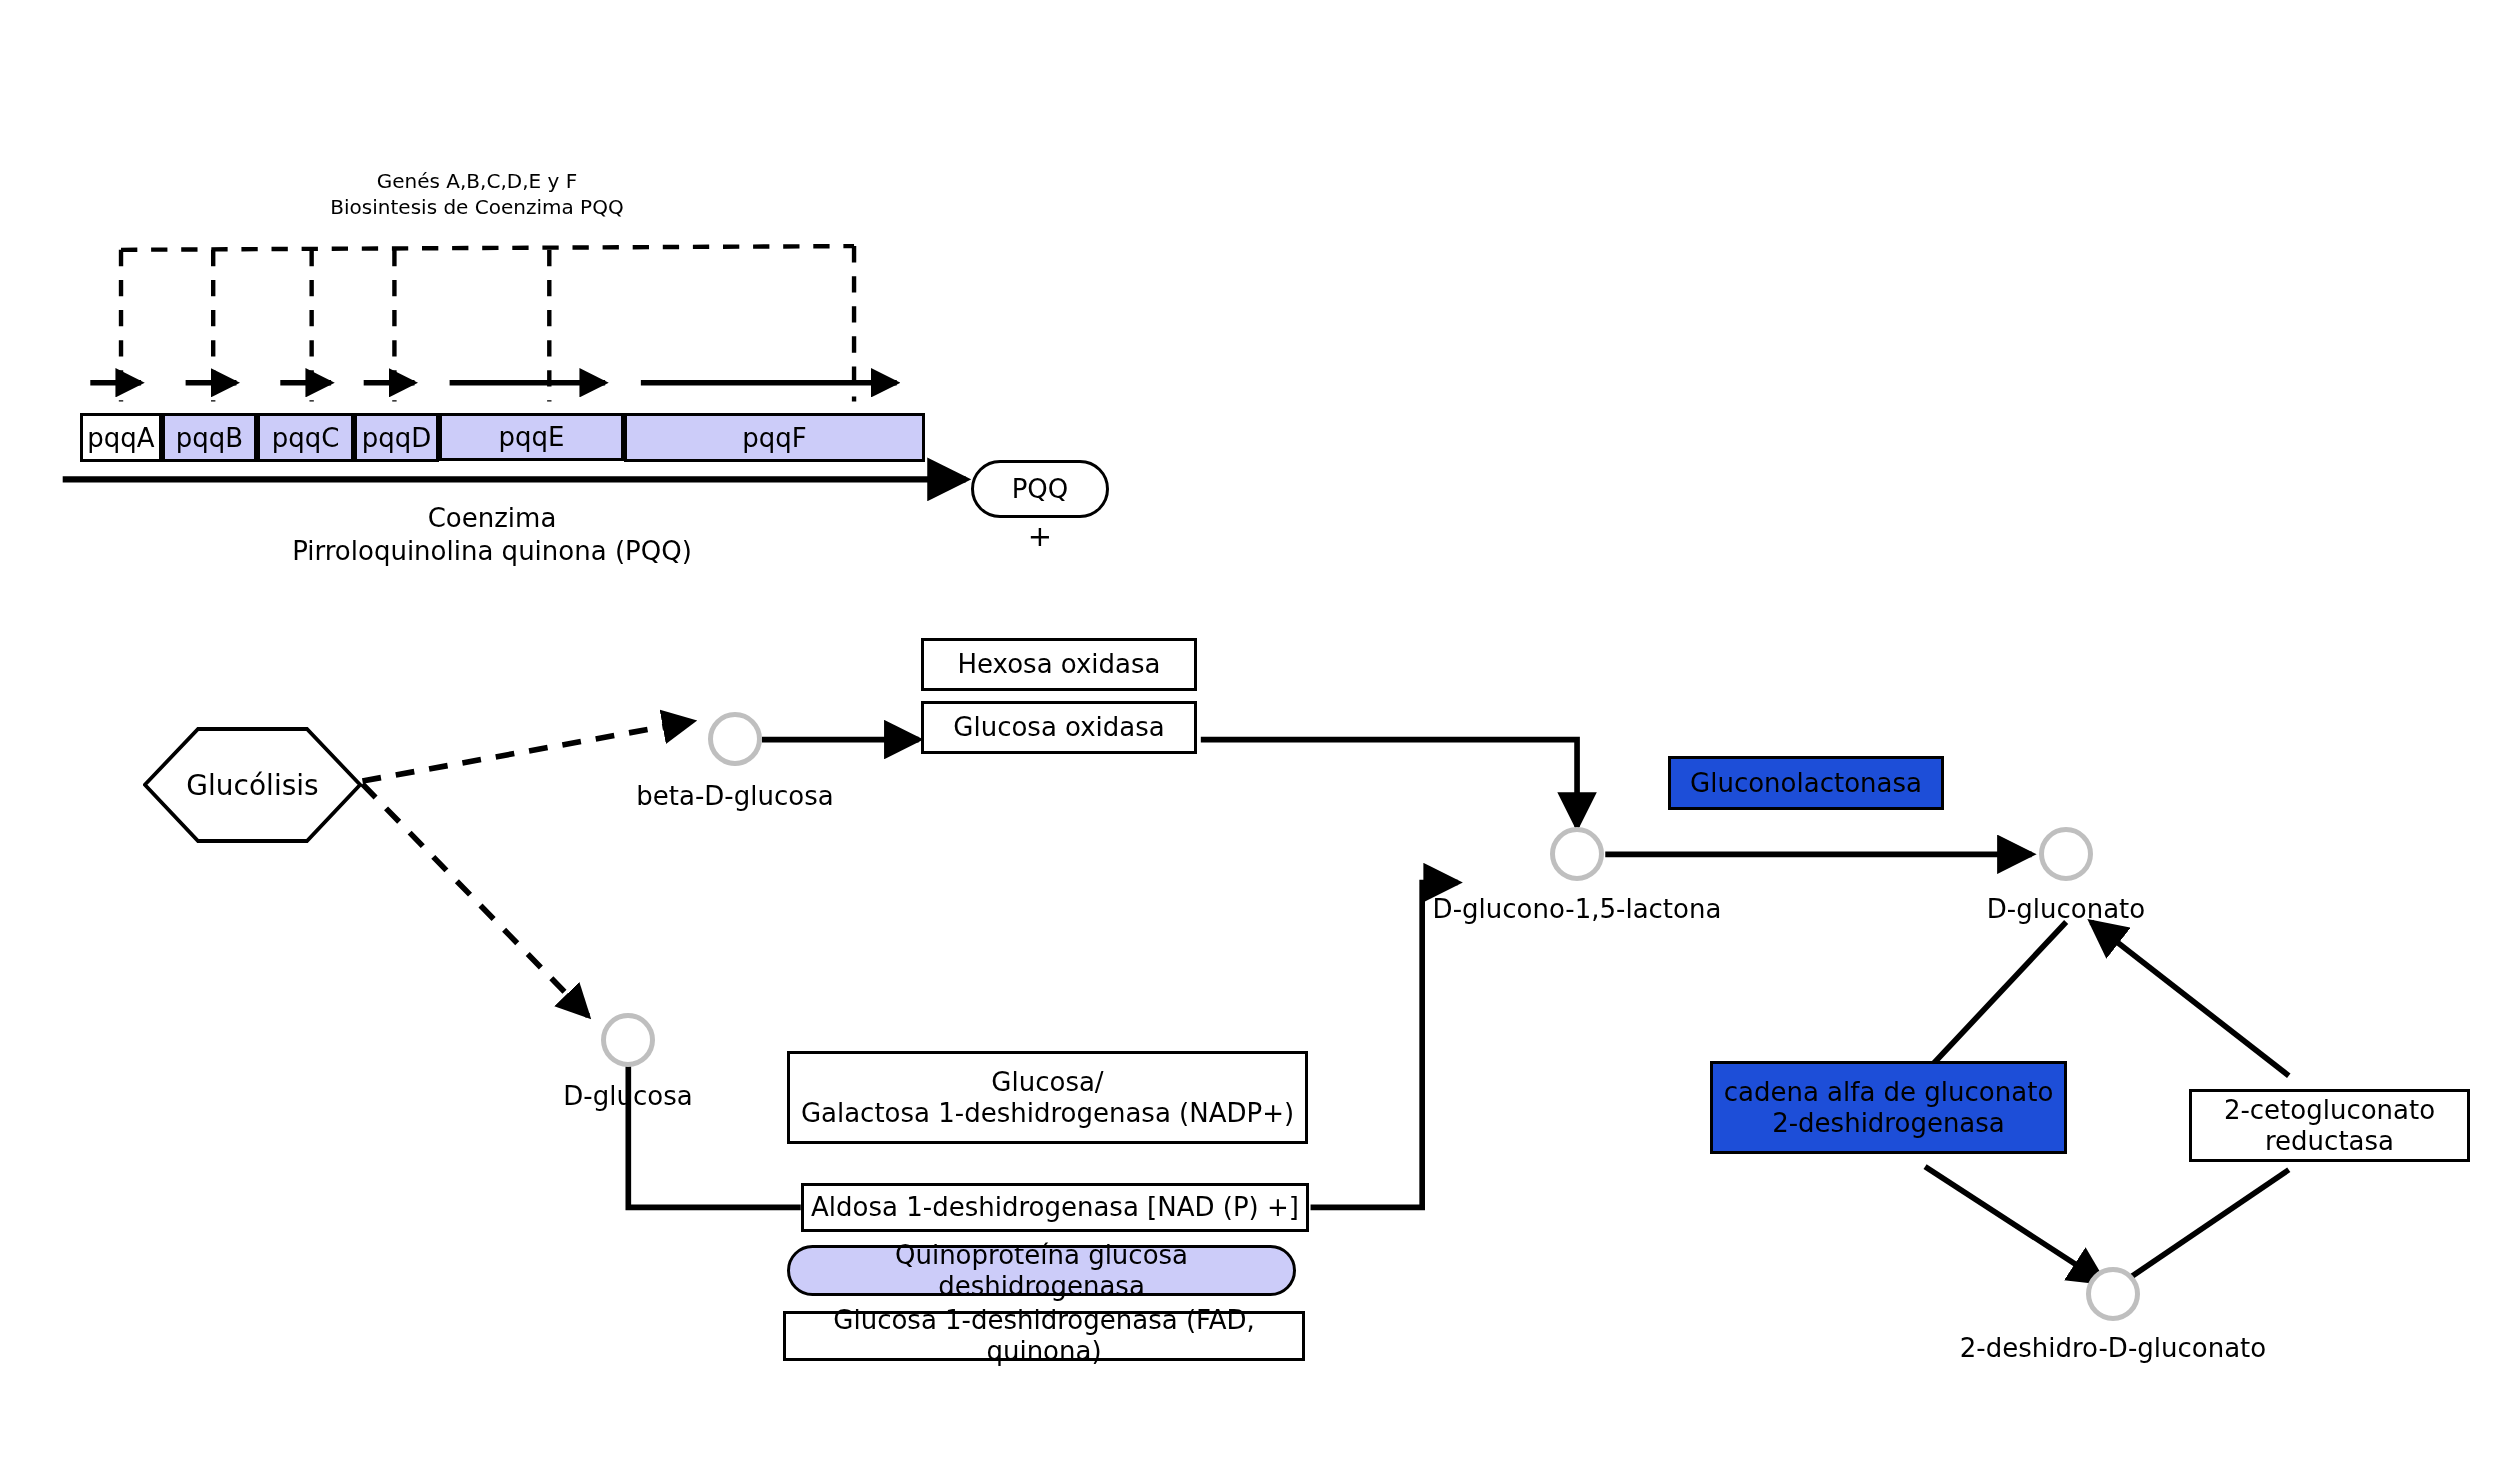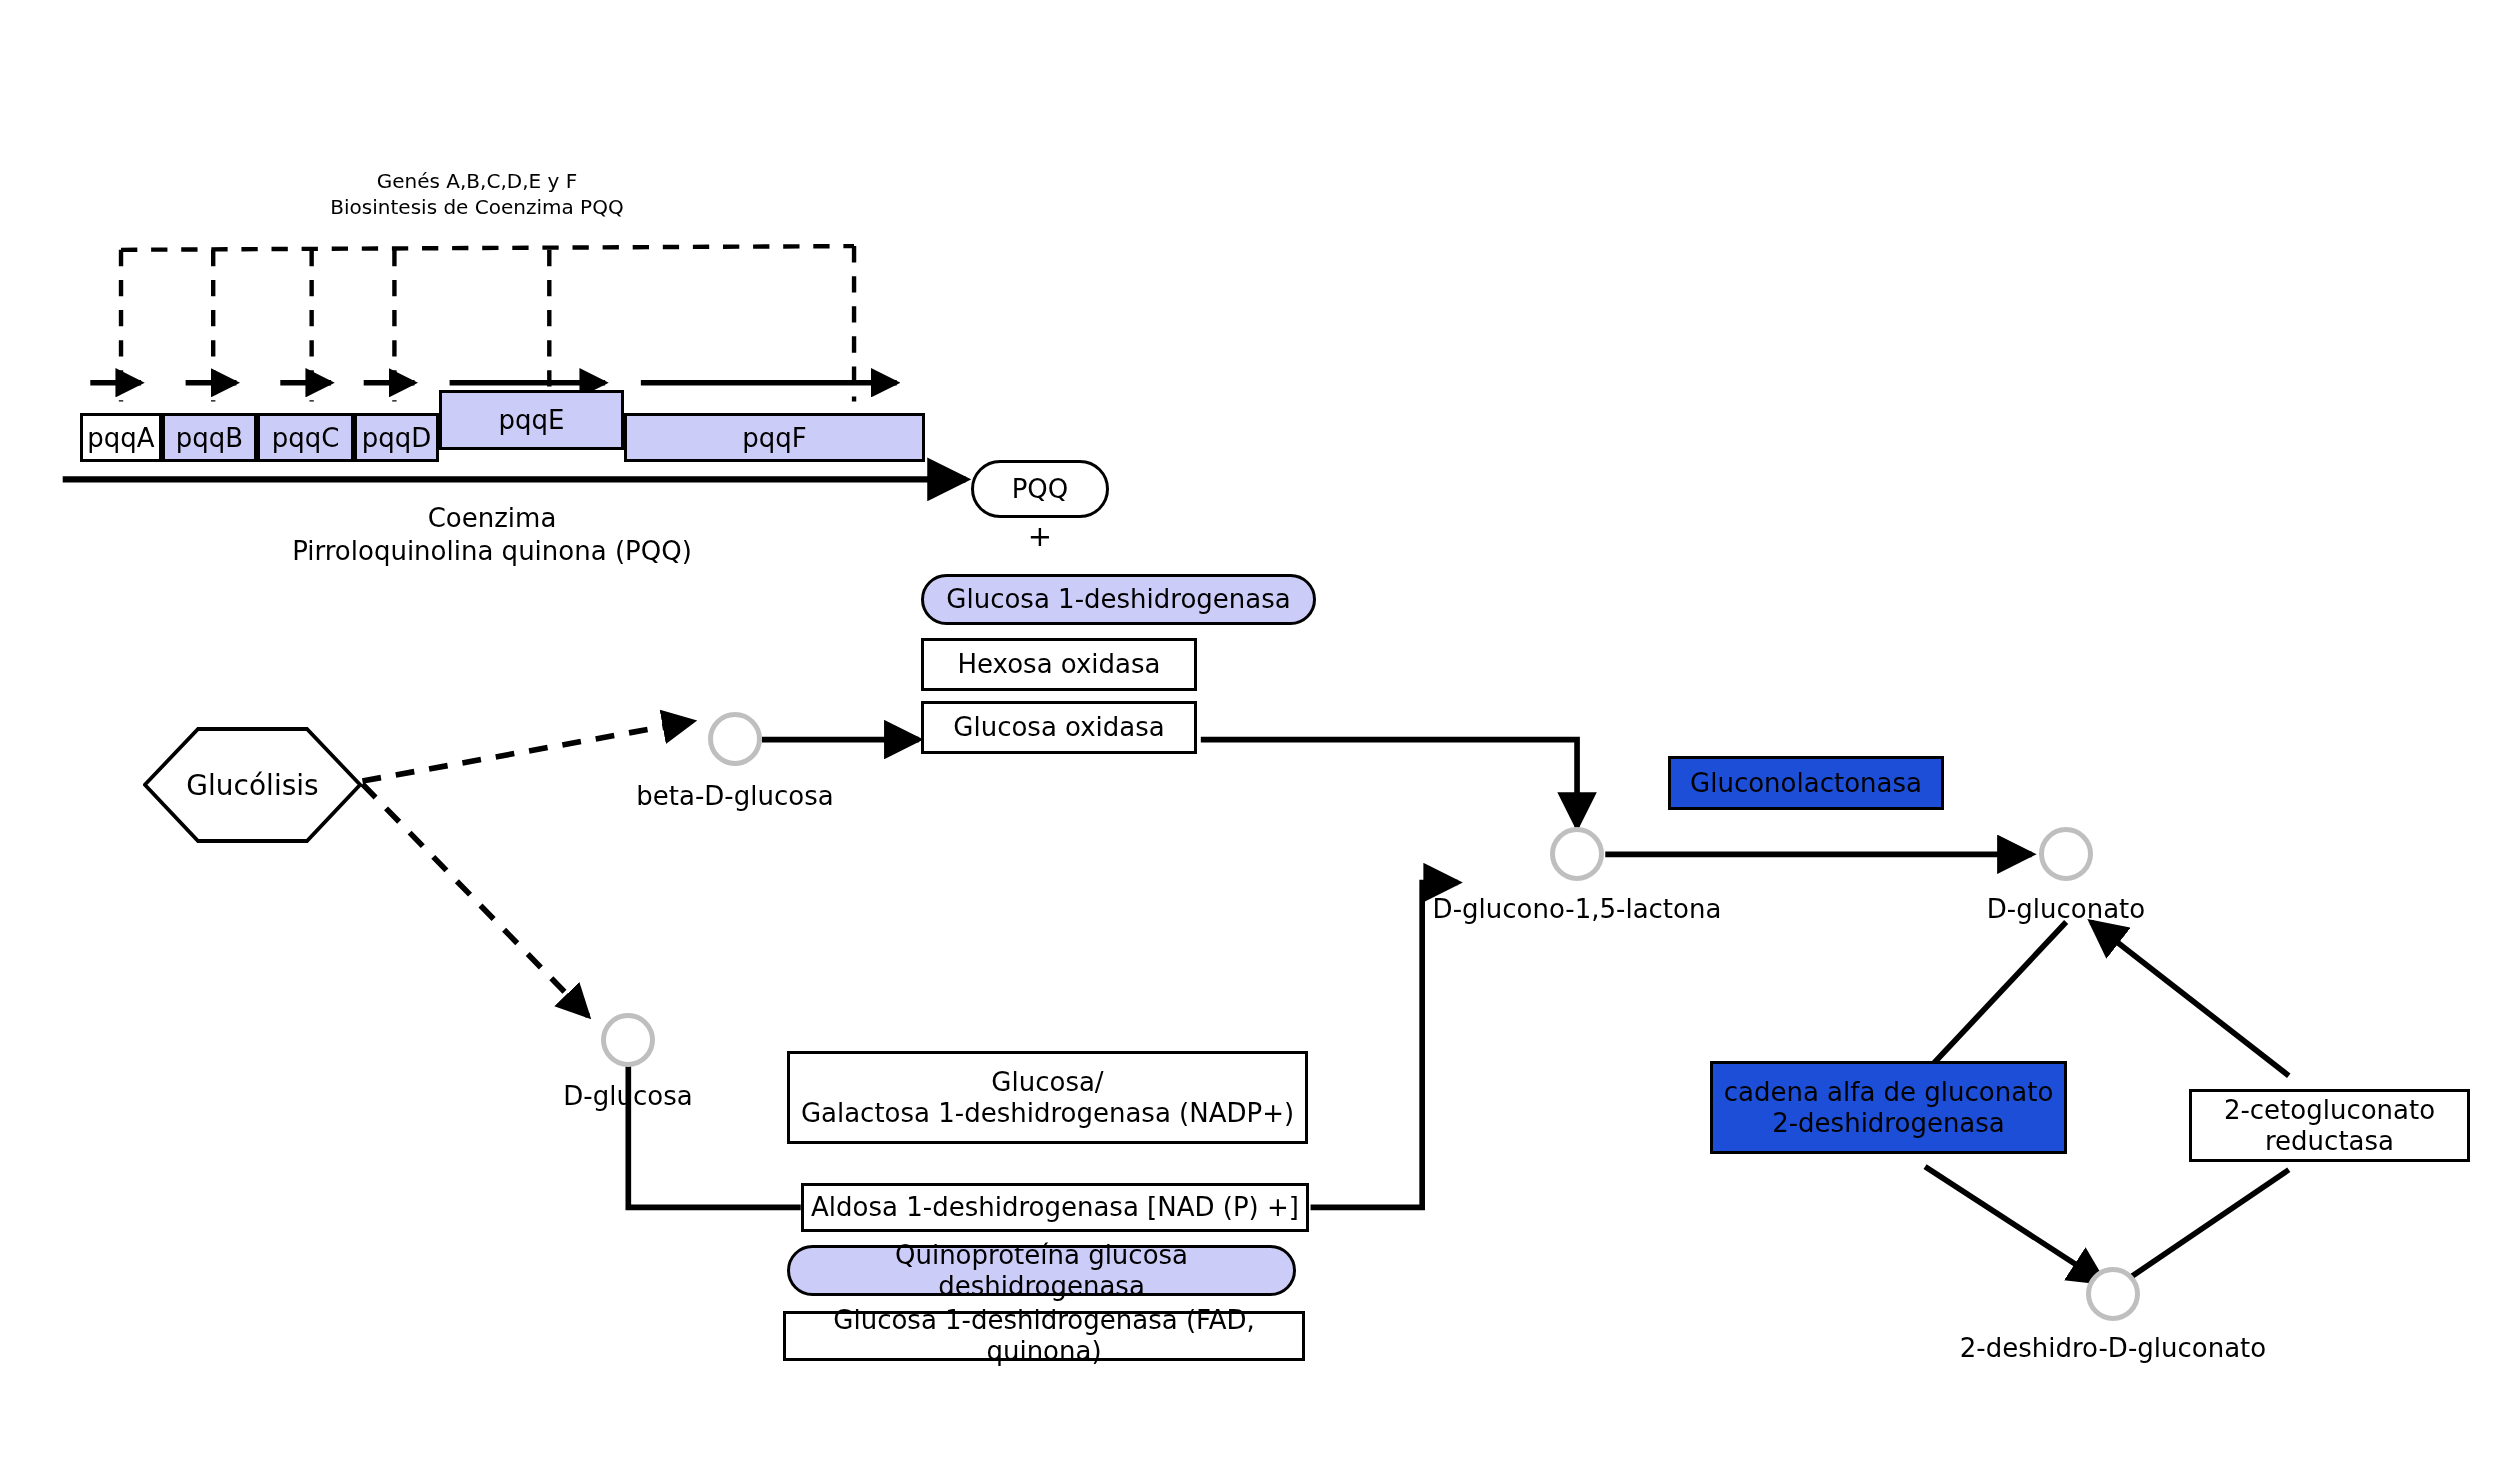--- a/index.html
+++ b/index.html
@@ -227,21 +227,21 @@
     </div>
     <div class="gene-cell" style="left:162px; top:413px; width:95px; height:49px;">
       <span>pqqB</span>
     </div>
     <div class="gene-cell" style="left:257px; top:413px; width:97px; height:49px;">
       <span>pqqC</span>
     </div>
     <div class="gene-cell" style="left:354px; top:413px; width:85px; height:49px;">
       <span>pqqD</span>
     </div>
-    <div class="gene-cell" style="left:439px; top:390px; width:185px; height:60px;">
+    <div class="gene-cell" style="left:439px; top:413px; width:185px; height:48px;">
       <span>pqqE</span>
     </div>
     <div class="gene-cell" style="left:624px; top:413px; width:301px; height:49px;">
       <span>pqqF</span>
     </div>
   </div>
 
   <div class="caption-block" style="left:492px; top:502px; width:753px;">Coenzima
 Pirroloquinolina quinona (PQQ)</div>
 
@@ -265,23 +265,20 @@
 
   <div class="metabolite" style="left:1550px; top:827px;"></div>
   <div class="node-label" style="left:1577px; top:894px;">D-glucono-1,5-lactona</div>
 
   <div class="metabolite" style="left:2039px; top:827px;"></div>
   <div class="node-label" style="left:2066px; top:894px;">D-gluconato</div>
 
   <div class="metabolite" style="left:2086px; top:1267px;"></div>
   <div class="node-label" style="left:2113px; top:1333px;">2-deshidro-D-gluconato</div>
 
-  <div class="node enzyme-box rounded" style="left:921px; top:574px; width:395px; height:51px;">
-    <span>Glucosa 1-deshidrogenasa</span>
-  </div>
 
   <div class="node enzyme-box" style="left:921px; top:638px; width:276px; height:53px;">
     <span>Hexosa oxidasa</span>
   </div>
 
   <div class="node enzyme-box" style="left:921px; top:701px; width:276px; height:53px;">
     <span>Glucosa oxidasa</span>
   </div>
 
   <div class="node enzyme-box" style="left:787px; top:1051px; width:521px; height:93px; white-space:pre-line;">

